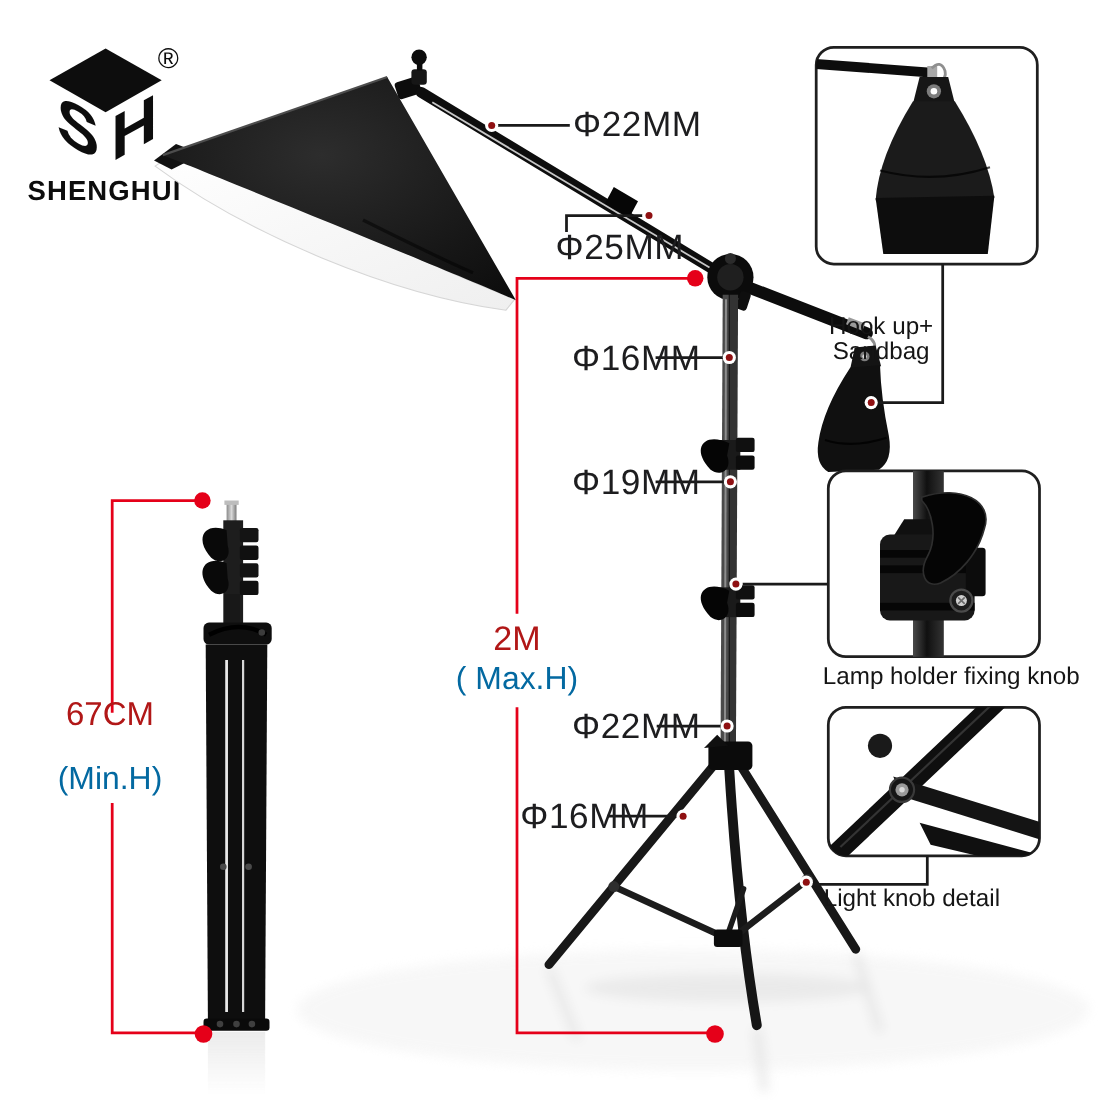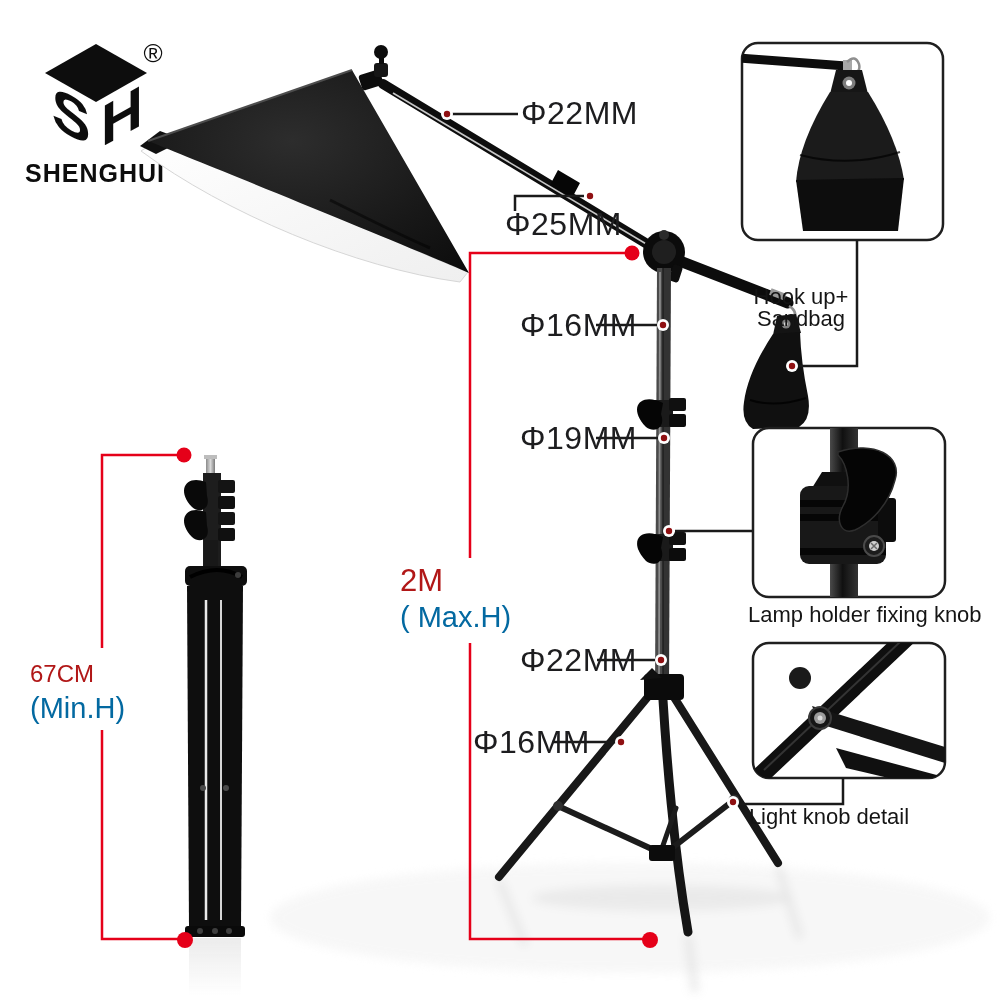--- a/index.html
+++ b/index.html
@@ -9,21 +9,21 @@
   }
   #scene{position:absolute;left:0;top:0;}
   .label{
     position:absolute;color:#1d1d1f;font-size:32px;line-height:30px;
     white-space:nowrap;letter-spacing:0.5px;
   }
   .caption{
     position:absolute;color:#151515;font-size:22px;line-height:22px;
     text-align:center;white-space:nowrap;
   }
-  .dim-value{position:absolute;text-align:left;white-space:nowrap;}
+  .dim-value{position:absolute;text-align:center;white-space:nowrap;}
   .red-text{color:#b11717;}
   .black-text{color:#0369a1;}
 </style>
 </head>
 <body>
 
 <svg id="scene" width="1000" height="1000" viewBox="0 0 1000 1000">
   <defs>
     <linearGradient id="poleGrad" x1="0" y1="0" x2="1" y2="0">
       <stop offset="0" stop-color="#4a4a4a"></stop>
@@ -290,21 +290,21 @@
 <div class="label" style="left:521px;top:98px;">Φ22MM</div>
 <div class="label" style="left:477px;top:209px;margin-left:28px;">Φ25MM</div>
 <div class="label" style="left:520px;top:310px;">Φ16MM</div>
 <div class="label" style="left:520px;top:423px;">Φ19MM</div>
 <div class="label" style="left:520px;top:645px;">Φ22MM</div>
 <div class="label" style="left:473px;top:727px;">Φ16MM</div>
 
 <div class="dim-value red-text" style="left:400px;top:564px;width:140px;font-size:31px;line-height:34px;">2M</div>
 <div class="dim-value black-text" style="left:400px;top:601px;width:140px;font-size:29px;line-height:33px;">( Max.H)</div>
 
-<div class="dim-value red-text" style="left:30px;top:657px;width:140px;font-size:24px;line-height:34px;">67CM</div>
+<div class="dim-value red-text" style="left:30px;top:633px;width:140px;font-size:30px;line-height:34px;">67CM</div>
 <div class="dim-value black-text" style="left:30px;top:692px;width:140px;font-size:29px;line-height:33px;">(Min.H)</div>
 
 <div class="caption" style="left:750px;top:242px;width:102px;margin-top:44px;">
   <div>Hook up+</div>
   <div>Sandbag</div>
 </div>
 <div class="caption" style="left:748px;top:604px;width:200px;">Lamp holder fixing knob</div>
 <div class="caption" style="left:734px;top:806px;width:190px;">Light knob detail</div>
 
 </body></html>

